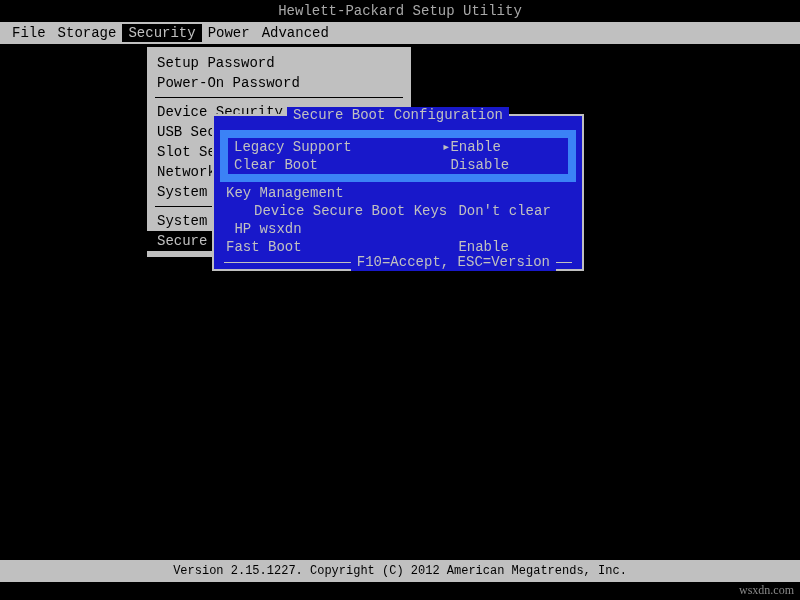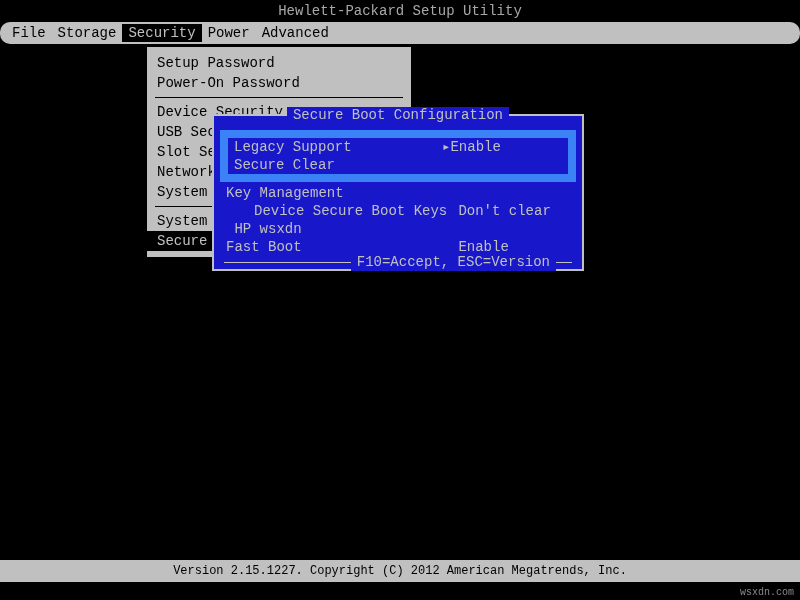--- a/index.html
+++ b/index.html
@@ -19,21 +19,20 @@
     text-align:center;
     height:22px;
     line-height:22px;
   }
   .menubar {
     background:#c0c0c0;
     color:#000;
     padding:2px 6px;
     height:22px;
     line-height:18px;
-    border-radius:10px;
   }
   .menu-item {
     display:inline-block;
     padding:0 6px;
   }
   .menu-item.sel {
     background:#000;
     color:#c0c0c0;
   }
   .dropdown {
@@ -110,22 +109,22 @@
     color:#000;
     text-align:center;
     height:22px;
     line-height:22px;
     font-size:12px;
   }
   .watermark {
     position:absolute;
     right:6px; bottom:2px;
     color:#888;
-    font-size:10px;
-    font-family:Liberation Mono, monospace;
+    font-size:12px;
+    font-family:Liberation Serif, serif;
   }
 </style>
 </head>
 <body>
 
 <div class="titlebar">Hewlett-Packard Setup Utility</div>
 
 <div class="menubar" id="menubar"><span class="menu-item">File</span><span class="menu-item">Storage</span><span class="menu-item sel">Security</span><span class="menu-item">Power</span><span class="menu-item">Advanced</span></div>
 
 <div class="dropdown" id="dropdown">
@@ -144,21 +143,22 @@
 
 <div class="dialog">
   <div class="dlg-title"><span>Secure Boot Configuration</span></div>
   <div id="dlg-body">
       <div class="highlight-box">
         <div class="row">
           <span class="label">Legacy Support</span>
           <span class="val">▸Enable</span>
         </div>
         <div class="row">
-          <span class="label">Secure Clear</span>
+          <span class="label">Clear Boot</span>
+          <span class="val"> Disable</span>
         </div>
       </div>
       <div class="row heading">
         <span class="label">Key Management</span>
         <span class="val"> </span>
       </div>
       <div class="row sub">
         <span class="label">Device Secure Boot Keys</span>
         <span class="val"> Don't clear</span>
       </div>

